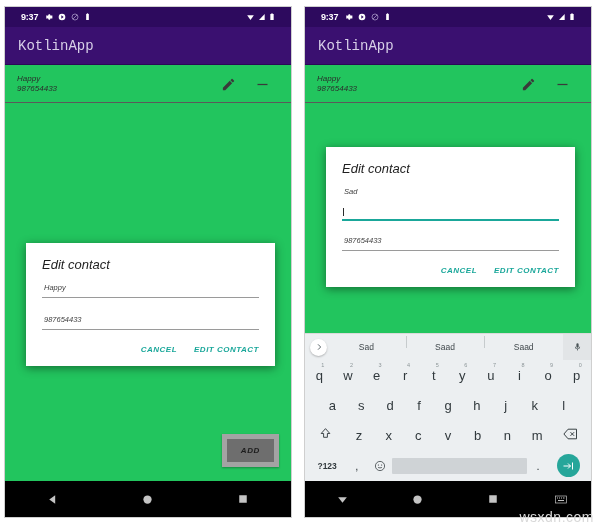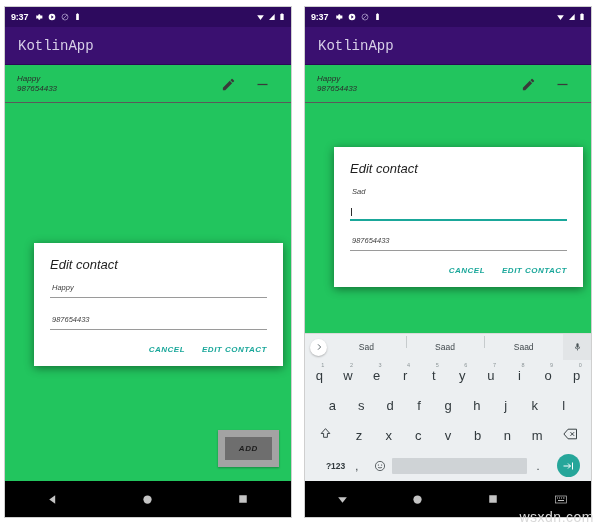--- a/index.html
+++ b/index.html
@@ -4,45 +4,45 @@
 <style>
   html,body{margin:0;padding:0;background:#ffffff;}
   body{width:600px;height:526px;overflow:hidden;font-family:"Liberation Sans",sans-serif;}
   .stage{position:relative;width:600px;height:526px;background:#fff;}
 
   .phone{position:absolute;top:6px;width:288px;height:512px;background:#666666;overflow:hidden;border:1px solid #cfcfcf;box-sizing:border-box;}
   .phone.left{left:4px;}
   .phone.right{left:304px;}
 
   
-  .statusbar{height:20px;background:#2d0a5e;display:flex;align-items:center;padding:0 6px;box-sizing:border-box;}
+  .statusbar{height:20px;background:#2d0a5e;display:flex;align-items:center;padding:0 16px;box-sizing:border-box;}
   .sb-time{color:#fff;font-size:9px;font-weight:bold;letter-spacing:-.2px;}
   .sb-icons{display:flex;align-items:center;gap:5px;margin-left:7px;}
   .sb-right{margin-left:auto;display:flex;align-items:center;gap:3px;}
   .sbi{display:block;}
 
   
   .appbar{height:38px;background:#3a1070;display:flex;align-items:center;padding:0 13px;box-sizing:border-box;border-bottom:1px solid #2a0a55;font-family:Liberation Mono, monospace;}
   .appbar-title{color:#d8d0e8;font-size:14px;}
 
   
   .content{position:relative;height:calc(100% - 20px - 38px - 36px);background:#22c55e;font-style:italic;}
   .contact-row{display:flex;align-items:center;padding:9px 12px 8px 12px;border-bottom:1px solid #5a5a5a;}
   .contact-text{flex:1;line-height:1.25;}
   .contact-name{font-size:8px;color:#2c2c2c;}
   .contact-phone{font-size:8px;color:#2c2c2c;}
   .row-icon{width:34px;display:flex;justify-content:center;align-items:center;}
 
   .add-btn{position:absolute;right:12px;background:#6e6e6e;color:#1c1c1c;font-size:8px;font-weight:bold;letter-spacing:.6px;
-           padding:7px 14px;border:7px solid #a3a3a3;box-shadow:0 1px 2px rgba(0,0,0,.3);}
+           padding:7px 14px;border:5px solid #a3a3a3;box-shadow:0 1px 2px rgba(0,0,0,.3);}
   .left .add-btn{bottom:14px;}
   .right .add-btn{bottom:10px;}
 
   
-  .scrim{position:absolute;left:0;right:0;top:0;bottom:0;margin-left:8px;}
+  .scrim{position:absolute;left:0;right:0;top:0;bottom:0;}
   .dialog{position:absolute;background:#ffffff;box-shadow:0 2px 9px rgba(0,0,0,.45);padding:14px 16px 8px 16px;box-sizing:border-box;}
   .dlg-title{font-size:13px;color:#1f1f1f;margin-bottom:11px;}
   .dlg-field{margin-bottom:3px;}
   .dlg-field .val{font-size:7.5px;color:#3c3c3c;padding:0 0 4px 2px;min-height:10px;position:relative;display:block;}
   .underline{height:1px;background:#9a9a9a;}
   .underline.focused{height:2px;background:#1aa79a;}
   .caret{display:inline-block;width:1px;height:8px;background:#2b2b2b;vertical-align:-1px;margin-left:1px;}
   .dlg-actions{display:flex;justify-content:flex-end;gap:17px;padding-top:12px;padding-bottom:4px;}
   .dlg-btn{color:#1aa79a;font-size:8px;font-weight:bold;letter-spacing:.5px;}
 
@@ -61,21 +61,21 @@
   .sug + .sug::before{content:"";position:absolute;left:0;top:-6px;height:12px;width:1px;background:#c6cbcd;}
   .mic{width:28px;display:flex;align-items:center;justify-content:center;background:#e2e5e7;height:26px;}
 
   .krow{display:flex;justify-content:center;align-items:center;height:30px;}
   .key{flex:1;text-align:center;font-size:13px;color:#31393d;position:relative;font-family:"Liberation Sans",sans-serif;}
   .key .num{position:absolute;top:-6px;left:50%;margin-left:2px;font-size:5.5px;color:#8d9699;}
   .krow.r2{padding:0 13px;}
   .krow.r3{padding:0 2px;}
   .key.wide{flex:1.25;}
   .krow.r4{height:31px;padding:0 4px;}
-  .k123{flex:1.35;text-align:right;font-size:8.5px;font-weight:bold;color:#31393d;}
+  .k123{flex:1.35;text-align:center;font-size:8.5px;font-weight:bold;color:#31393d;}
   .kcomma,.kperiod{flex:.85;text-align:center;font-size:11px;color:#31393d;}
   .kemoji{flex:.9;display:flex;justify-content:center;align-items:center;}
   .kspace{flex:5;height:16px;background:#cfd3d6;border-radius:1px;}
   .kenter{flex:1.4;display:flex;justify-content:center;align-items:center;}
   .enter-circle{width:23px;height:23px;border-radius:50%;background:#26a69a;display:flex;align-items:center;justify-content:center;}
 
   
   .navbar{position:absolute;left:0;right:0;bottom:0;height:36px;background:#000;display:flex;align-items:center;}
   .nav-slot{flex:1;display:flex;justify-content:center;align-items:center;}
   .nav-slot.kb{flex:.8;}

